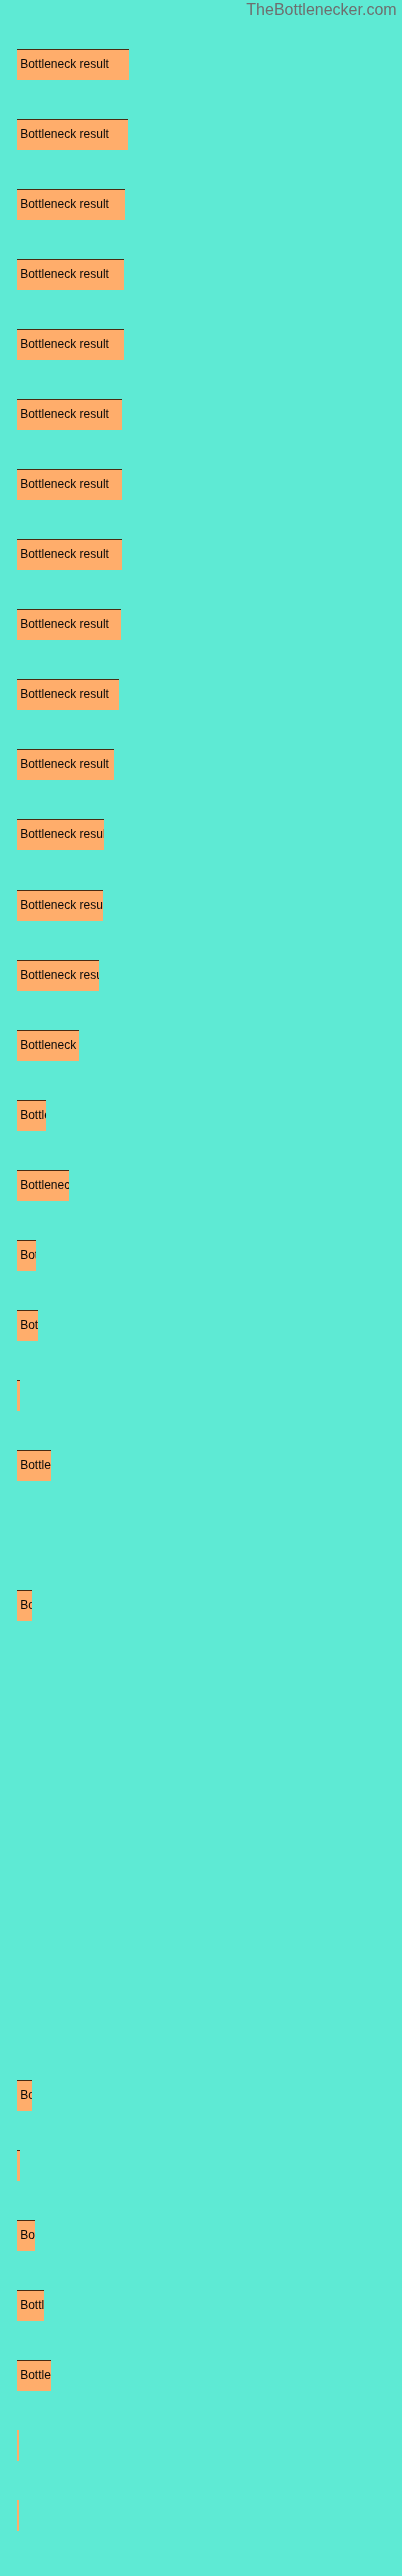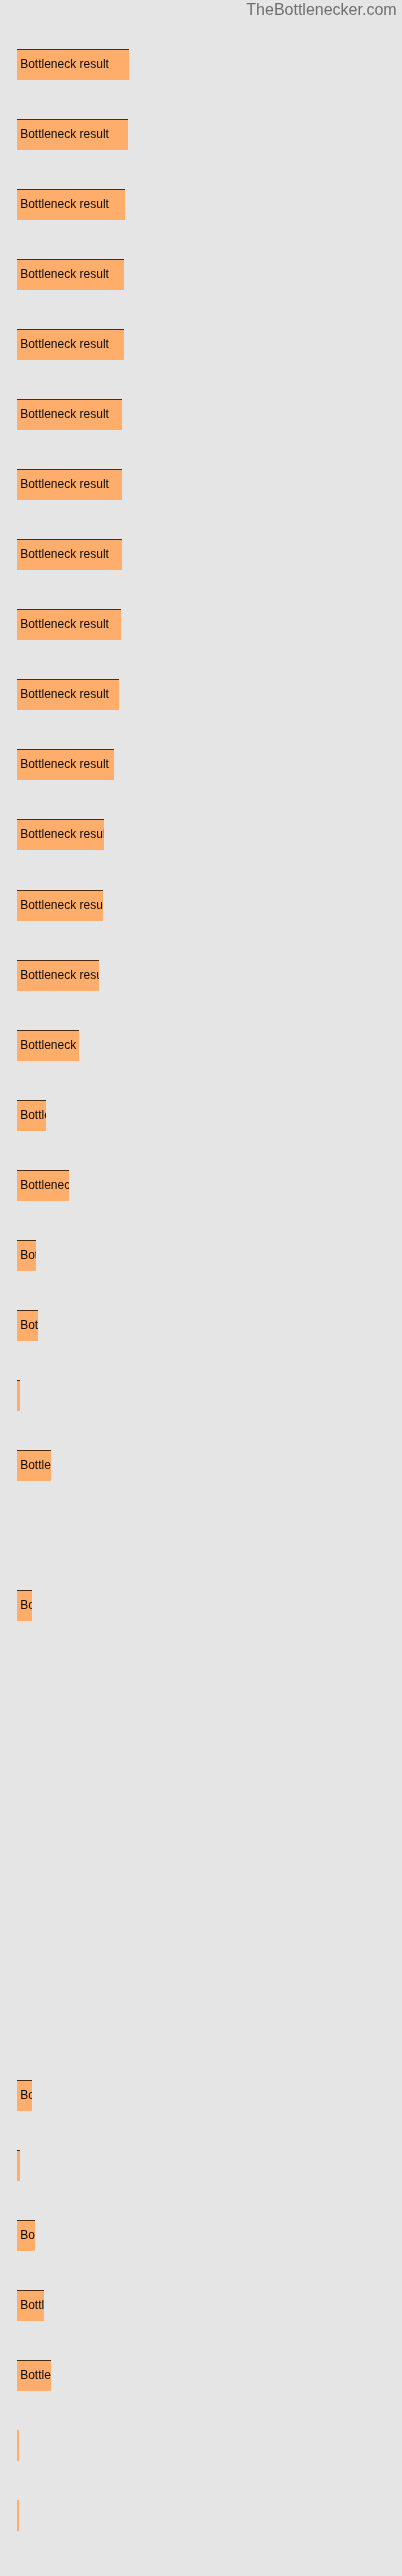--- a/index.html
+++ b/index.html
@@ -15,21 +15,21 @@
     overflow: hidden;
     font-family: "Liberation Sans", sans-serif;
     -webkit-font-smoothing: none;
   }
   #chart-root {
     position: absolute;
     left: 0;
     top: 0;
     width: 403px;
     height: 2576px;
-    background: #e5e5e5;
+    background: #5eead4;
   }
   #chart-title {
     position: absolute;
     right: 6.4px;
     top: 0.8px;
     font-size: 16px;
     line-height: 17.7px;
     color: #6e6e6e;
     letter-spacing: 0px;
     white-space: nowrap;

